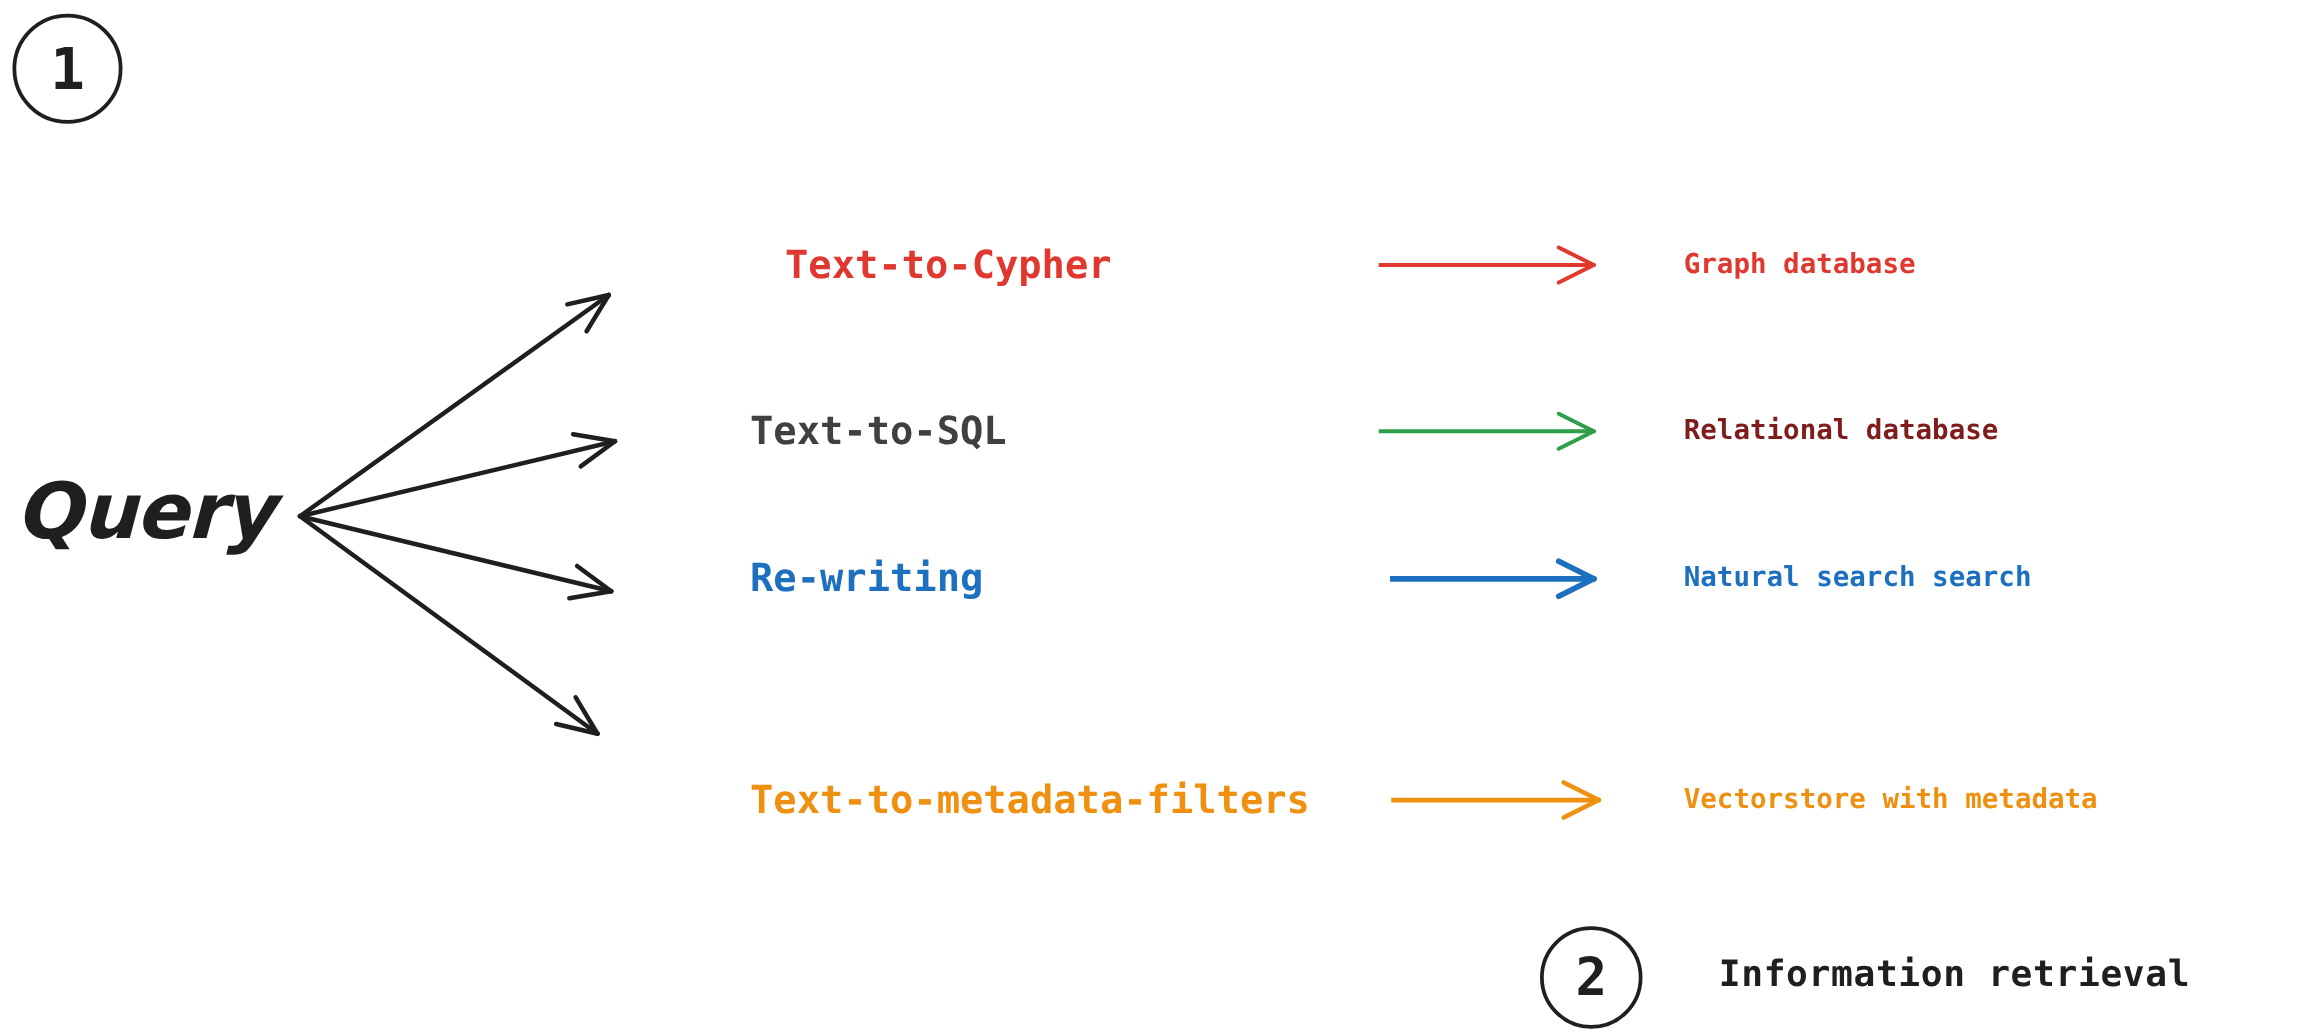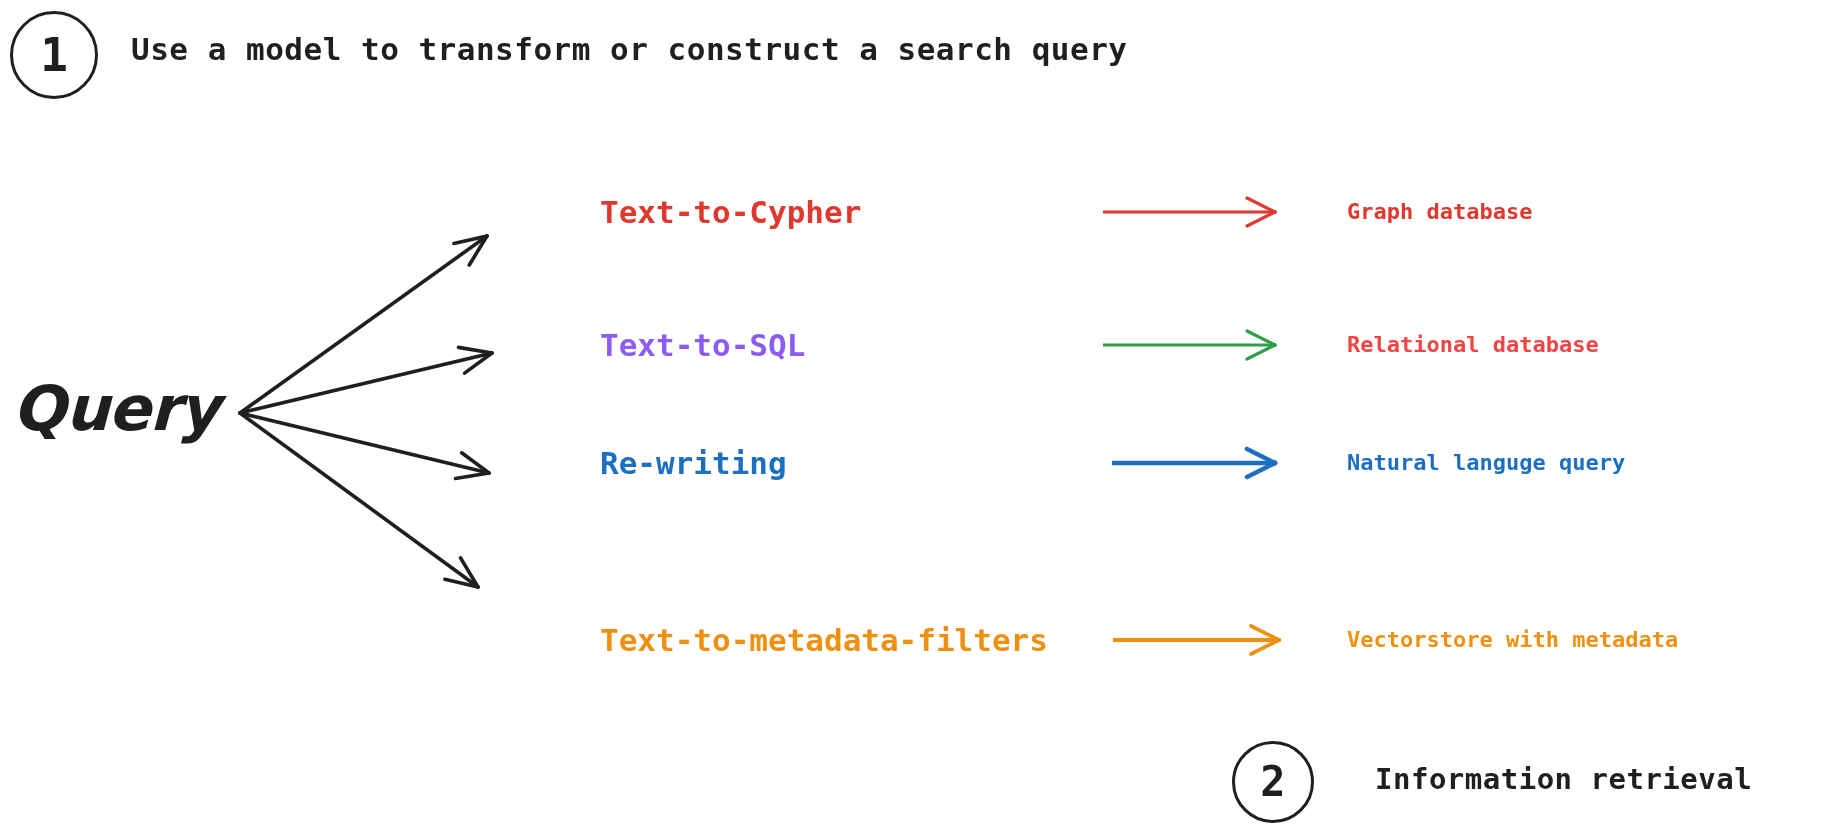--- a/index.html
+++ b/index.html
@@ -107,21 +107,20 @@
     line-height: 60px;
     white-space: nowrap;
   }
 </style>
 </head>
 <body>
 
 <div id="canvas">
 
   <div class="abs step-badge" id="step1-badge">1</div>
-  <div class="abs step-caption" id="step1-caption">Use a model to transform or construct a search query</div>
 
   <div class="abs" id="query-label">Query</div>
 
   <svg class="abs" id="fan-arrows" viewBox="0 0 560 828" xmlns="http://www.w3.org/2000/svg">
     <g id="fan-group" fill="none" stroke="#1f1f1f" stroke-linecap="round" stroke-linejoin="round">
         <line x1="240" y1="413" x2="487" y2="236" stroke-width="3.6"></line>
         <line x1="487" y1="236" x2="453.8327443433622" y2="243.478846983809" stroke-width="3.6"></line>
         <line x1="487" y1="236" x2="469.25714689012864" y2="265.0032957355113" stroke-width="3.6"></line>
         <line x1="240" y1="413" x2="492" y2="353" stroke-width="3.6"></line>
         <line x1="492" y1="353" x2="458.4688212108123" y2="347.37327368645595" stroke-width="3.6"></line>
@@ -130,45 +129,45 @@
         <line x1="489" y1="473" x2="461.6569588566581" y2="452.7921277460116" stroke-width="3.6"></line>
         <line x1="489" y1="473" x2="455.4536795359601" y2="478.53573692690844" stroke-width="3.6"></line>
         <line x1="240" y1="413" x2="478" y2="587" stroke-width="3.6"></line>
         <line x1="478" y1="587" x2="460.5337763244512" y2="557.8292778540589" stroke-width="3.6"></line>
         <line x1="478" y1="587" x2="444.9053695709584" y2="579.2060641030893" stroke-width="3.6"></line>
       </g>
   </svg>
 
   <div id="rows-container">
       <div class="abs row" style="top: 182px;">
-        <div class="row-method" style="color: rgb(224, 55, 47);">Text-to-Cypher</div>
+        <div class="row-method" style="color: rgb(224, 55, 47); margin-left: 28px;">Text-to-Cypher</div>
         <svg class="row-arrow" width="184" height="60" viewBox="0 0 184 60" style="left: 1103px;">
           <line x1="0" y1="30" x2="172" y2="30" stroke="#e0372f" stroke-width="3.2" stroke-linecap="round"></line>
           <line x1="172" y1="30" x2="144" y2="16" stroke="#e0372f" stroke-width="3.2" stroke-linecap="round"></line>
           <line x1="172" y1="30" x2="144" y2="44" stroke="#e0372f" stroke-width="3.2" stroke-linecap="round"></line>
         </svg>
         <div class="row-target" style="color: rgb(224, 55, 47);">Graph database</div>
       </div>
       <div class="abs row" style="top: 315px;">
-        <div class="row-method" style="color: #8b5cf6;">Text-to-SQL</div>
+        <div class="row-method" style="color: #404040;">Text-to-SQL</div>
         <svg class="row-arrow" width="184" height="60" viewBox="0 0 184 60" style="left: 1103px;">
           <line x1="0" y1="30" x2="172" y2="30" stroke="#2e9e48" stroke-width="3.2" stroke-linecap="round"></line>
           <line x1="172" y1="30" x2="144" y2="16" stroke="#2e9e48" stroke-width="3.2" stroke-linecap="round"></line>
           <line x1="172" y1="30" x2="144" y2="44" stroke="#2e9e48" stroke-width="3.2" stroke-linecap="round"></line>
         </svg>
-        <div class="row-target" style="color: #ef4444;">Relational database</div>
+        <div class="row-target" style="color: #7f1d1d;">Relational database</div>
       </div>
       <div class="abs row" style="top: 433px;">
         <div class="row-method" style="color: rgb(29, 111, 191);">Re-writing</div>
         <svg class="row-arrow" width="175" height="60" viewBox="0 0 175 60" style="left: 1112px;">
           <line x1="0" y1="30" x2="163" y2="30" stroke="#1d6fbf" stroke-width="4.6" stroke-linecap="round"></line>
           <line x1="163" y1="30" x2="135" y2="16" stroke="#1d6fbf" stroke-width="4.6" stroke-linecap="round"></line>
           <line x1="163" y1="30" x2="135" y2="44" stroke="#1d6fbf" stroke-width="4.6" stroke-linecap="round"></line>
         </svg>
-        <div class="row-target" style="color: rgb(29, 111, 191);">Natural languge query</div>
+        <div class="row-target" style="color: rgb(29, 111, 191);">Natural search search</div>
       </div>
       <div class="abs row" style="top: 610px; padding-left: 44px;">
         <div class="row-method" style="color: rgb(239, 144, 16);">Text-to-metadata-filters</div>
         <svg class="row-arrow" width="178" height="60" viewBox="0 0 178 60" style="left: 1113px;">
           <line x1="0" y1="30" x2="166" y2="30" stroke="#ef9010" stroke-width="3.8" stroke-linecap="round"></line>
           <line x1="166" y1="30" x2="138" y2="16" stroke="#ef9010" stroke-width="3.8" stroke-linecap="round"></line>
           <line x1="166" y1="30" x2="138" y2="44" stroke="#ef9010" stroke-width="3.8" stroke-linecap="round"></line>
         </svg>
         <div class="row-target" style="color: rgb(239, 144, 16); text-align: right;">Vectorstore with metadata</div>
       </div>

